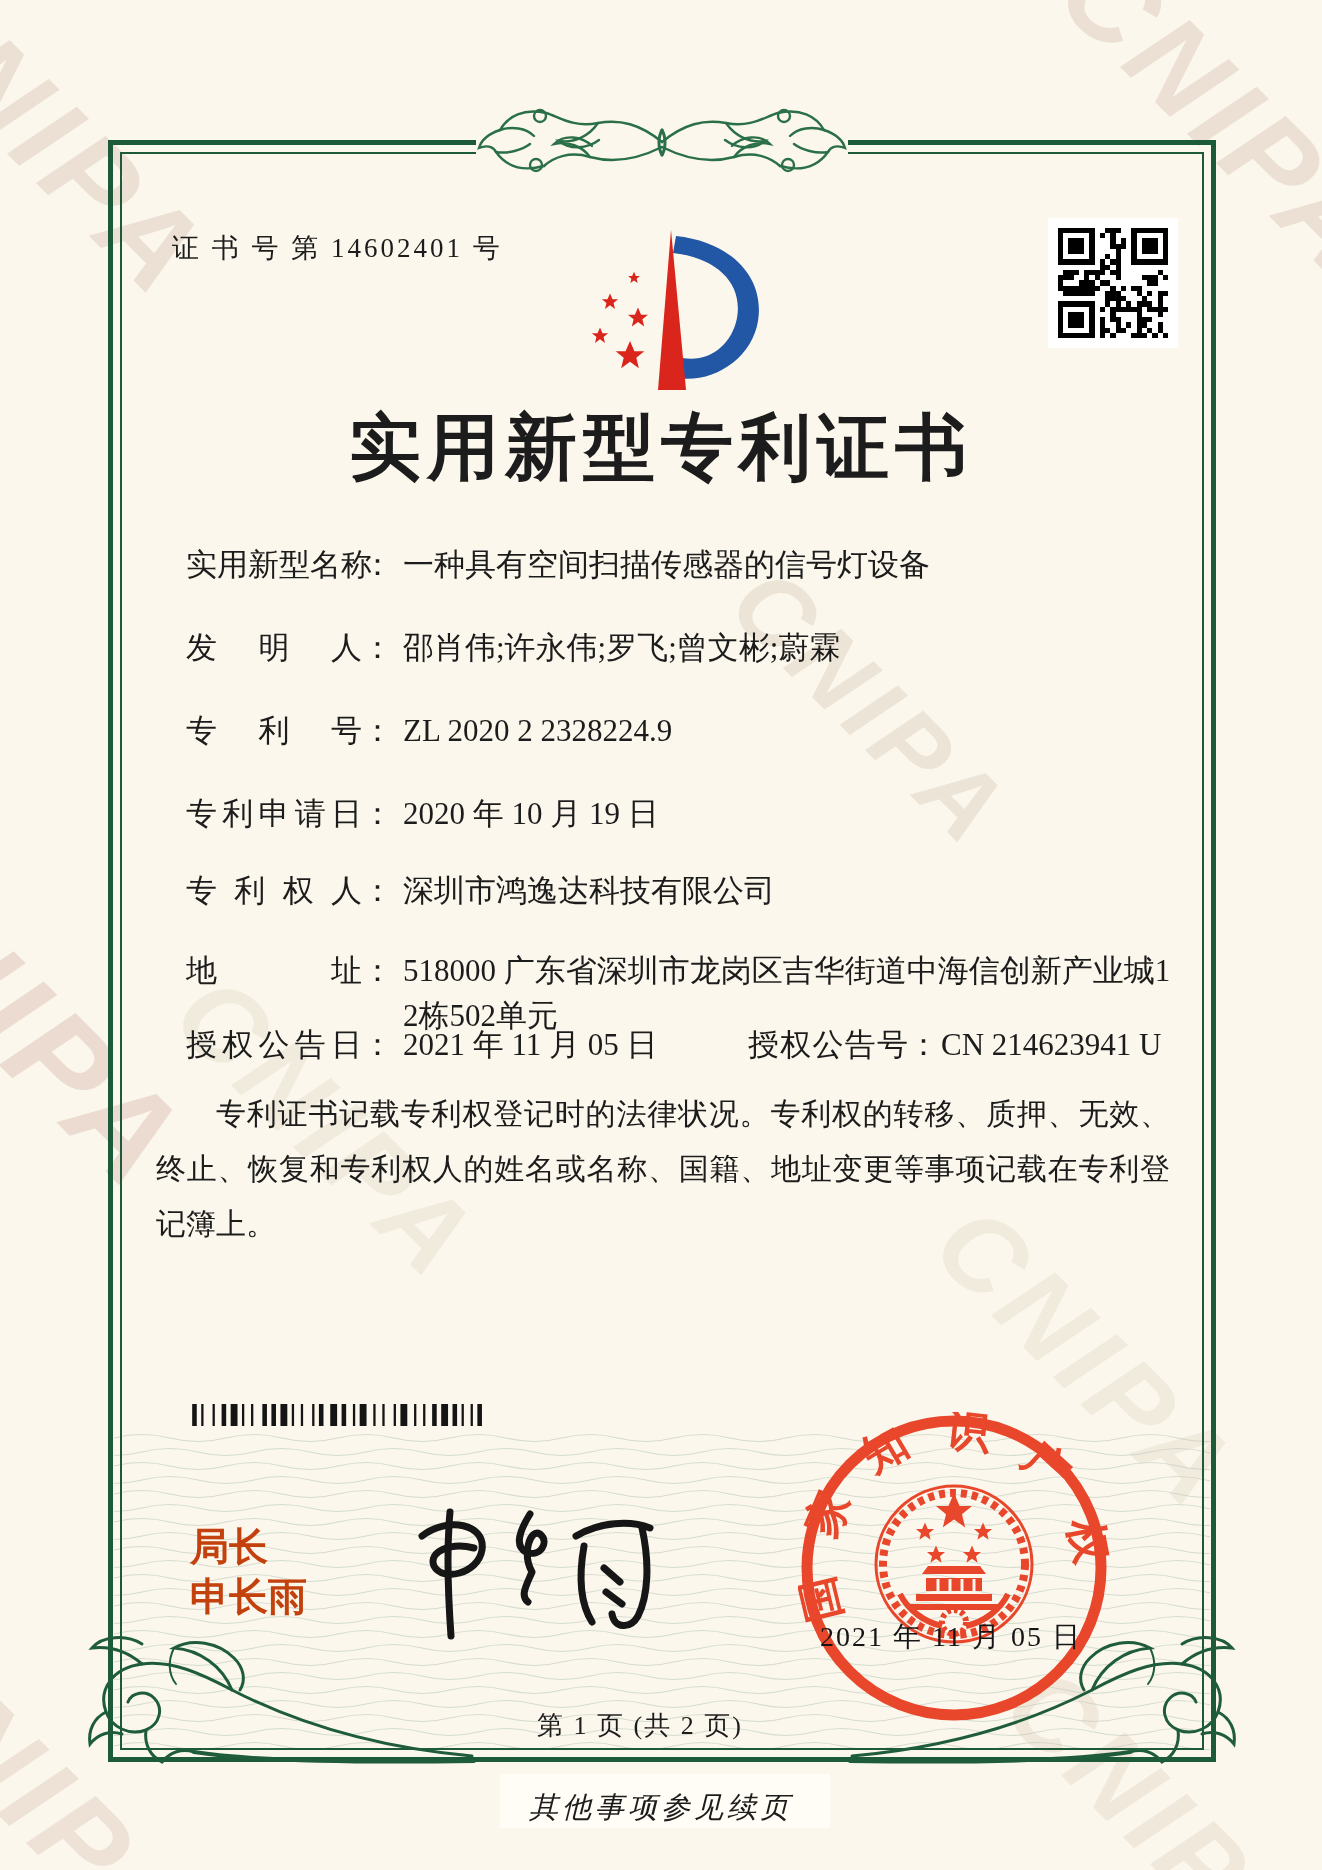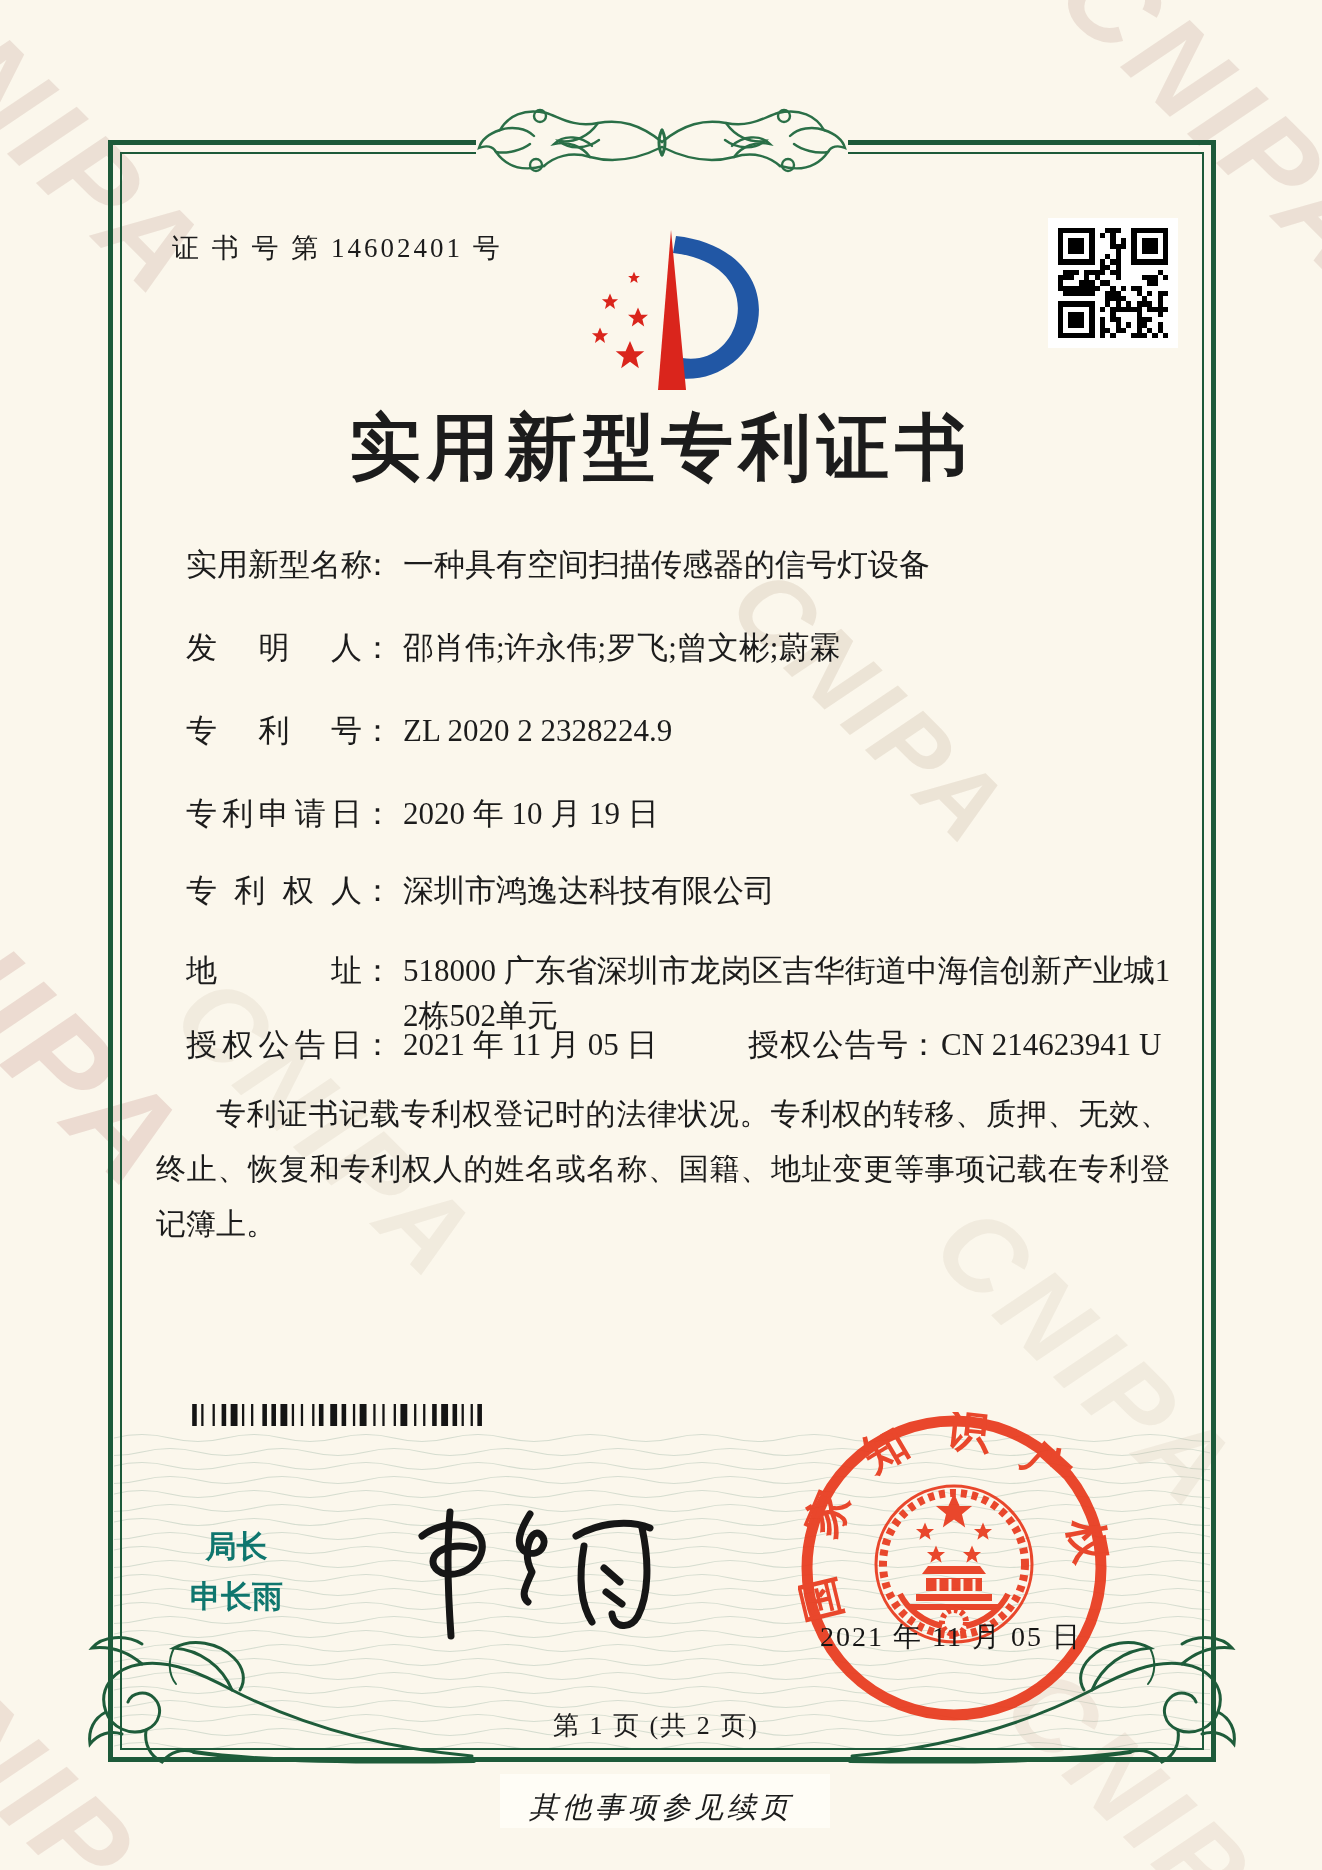--- a/index.html
+++ b/index.html
@@ -41,26 +41,26 @@
   .field-right{position:absolute;left:748px;font-size:31px;line-height:45px;z-index:5;white-space:nowrap;}
   .field-right .lab{display:inline-block;width:160px;text-align:justify;text-align-last:justify;}
   .field-right .val{margin-left:2px;}
   
   .body-text{position:absolute;left:156px;top:1086px;width:1014px;z-index:5;
     font-size:30px;line-height:55px;text-align:justify;}
   .body-text p{margin:0;text-indent:2em;}
   
   .barcode{position:absolute;left:190px;top:1404px;z-index:5;}
   .sig-block{position:absolute;left:190px;top:1522px;z-index:5;
-    font-family:"Liberation Sans","DejaVu Sans",sans-serif;font-weight:bold;font-size:31px;line-height:50px;color:#0f766e;text-align:center;}
+    font-family:"Liberation Sans","DejaVu Sans",sans-serif;font-weight:bold;font-size:39px;line-height:50px;color:#c2410c;}
   .signature{position:absolute;left:398px;top:1484px;z-index:6;}
   .seal{position:absolute;left:798px;top:1412px;z-index:5;}
   .seal-date{position:absolute;left:806px;top:1618px;width:290px;text-align:center;
     font-size:28px;letter-spacing:2px;color:#151515;z-index:7;}
-  .page-no{position:absolute;left:16px;width:1280px;top:1708px;text-align:center;font-size:26px;letter-spacing:2px;z-index:5;}
+  .page-no{position:absolute;left:0;width:1280px;top:1708px;text-align:center;font-size:26px;letter-spacing:2px;z-index:5;}
   .cont-strip{position:absolute;left:500px;top:1774px;width:330px;height:54px;background:#fffdf6;z-index:4;}
   .cont-note{position:absolute;left:0;width:1322px;top:1788px;text-align:center;
     font-size:29px;letter-spacing:4px;font-style:italic;z-index:5;}
 </style>
 </head>
 <body>
 
 <div class="page">
 
   <span class="wm" style="left:-50px;top:-60px;font-size:120px;">CNIPA</span>

